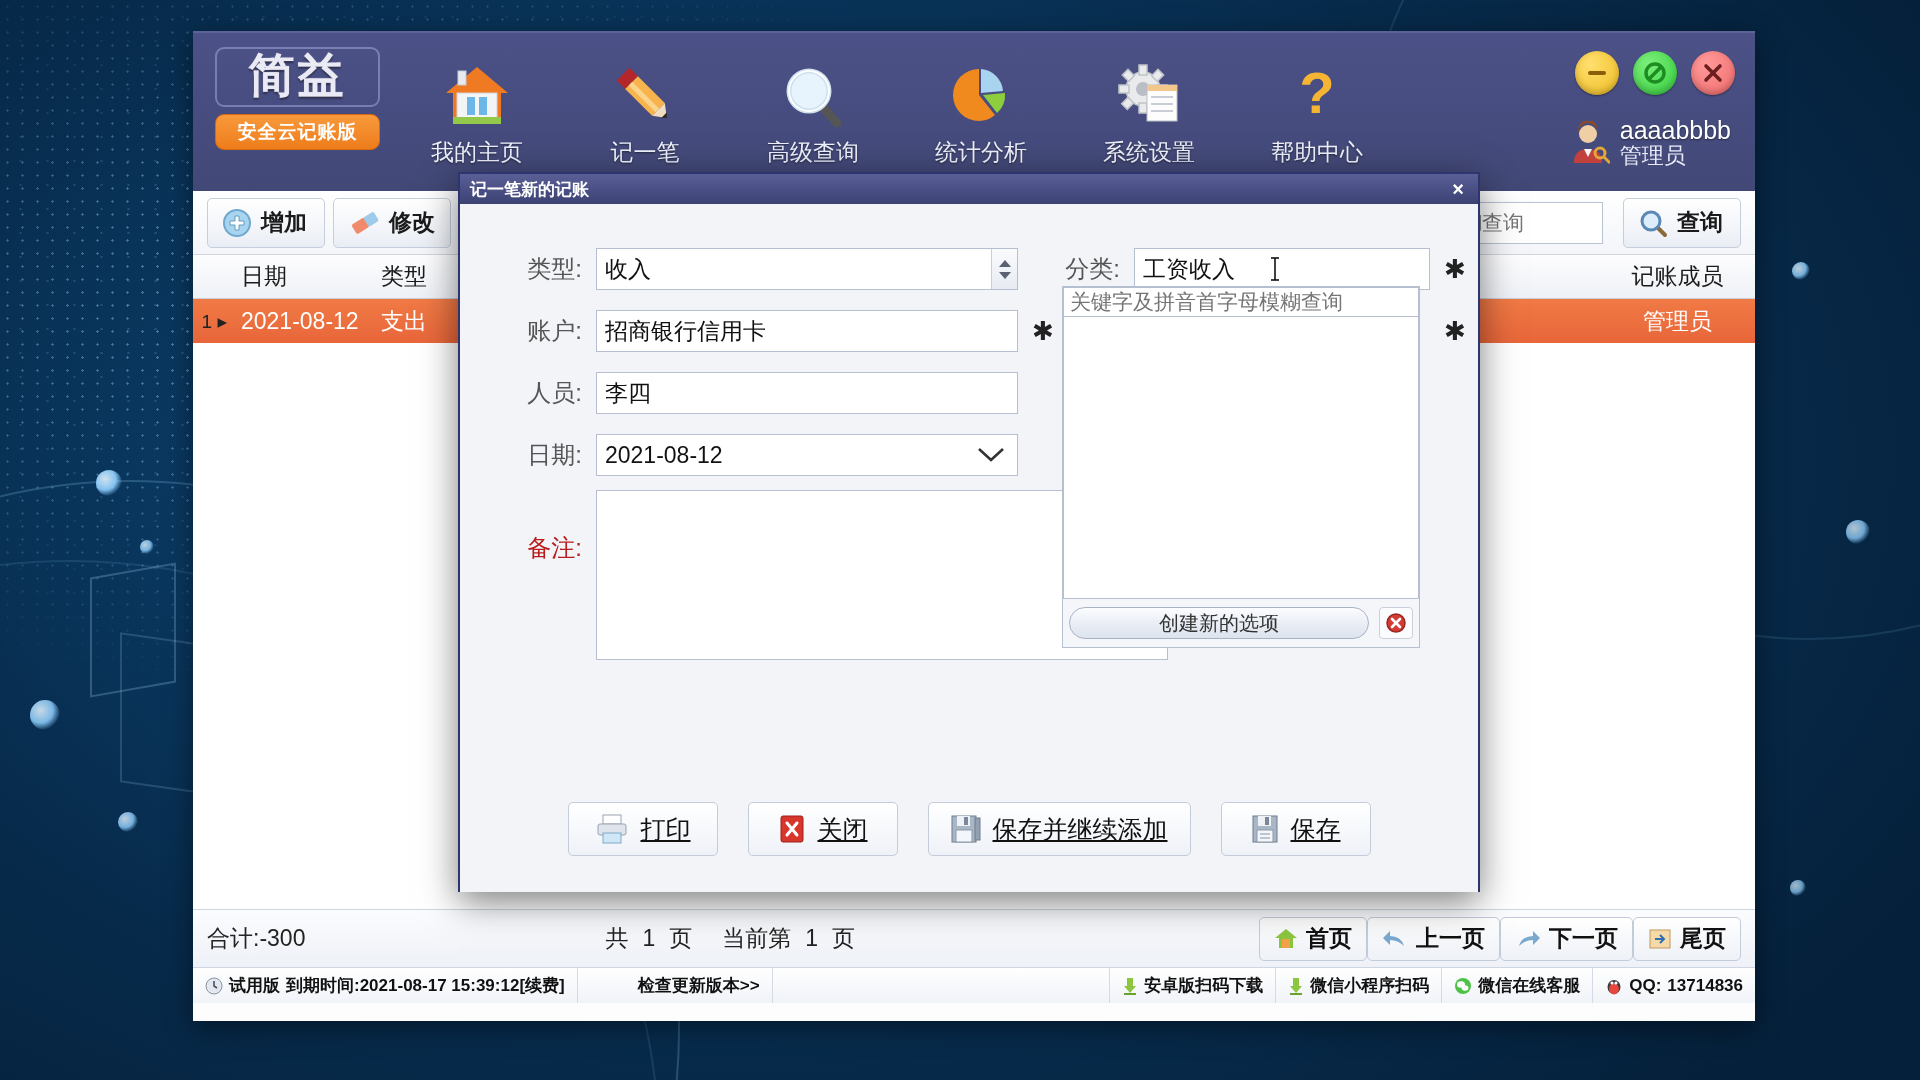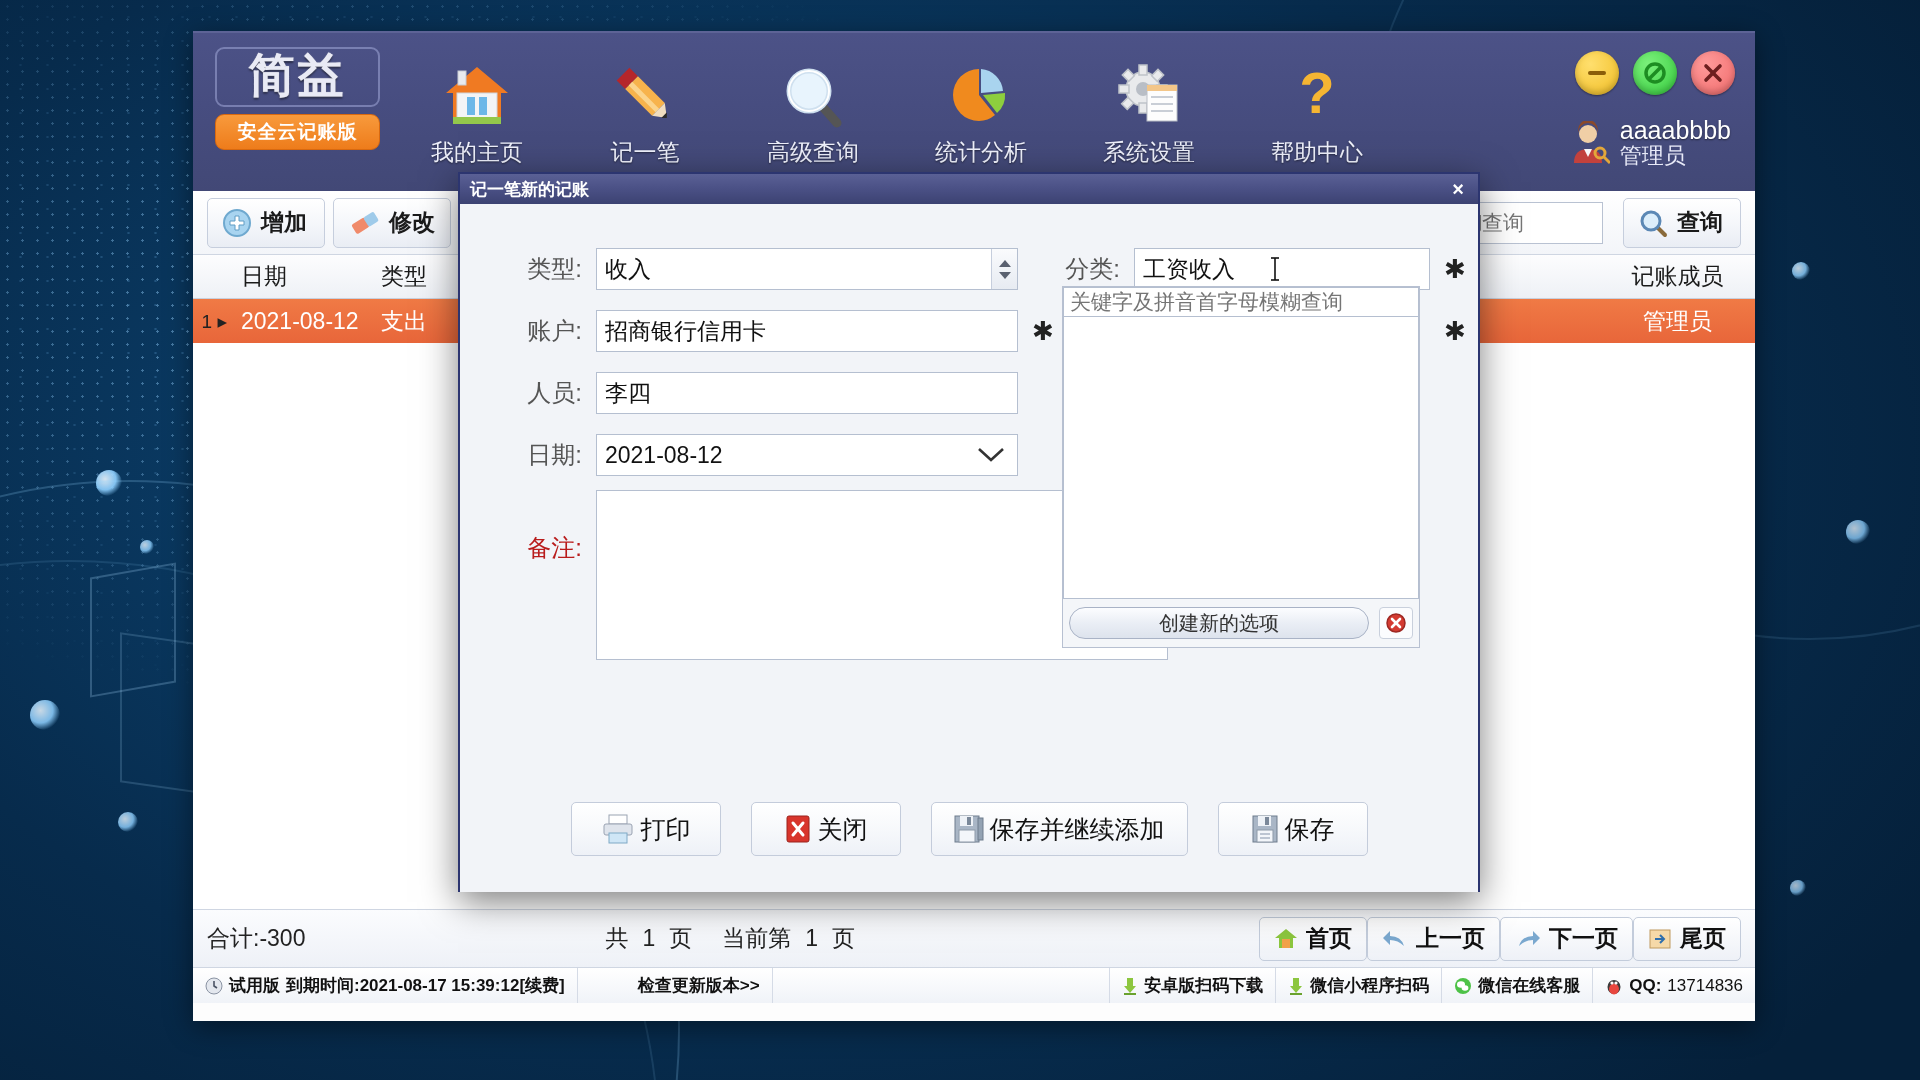--- a/index.html
+++ b/index.html
@@ -109,21 +109,21 @@
   .pg-btn {
     height: 44px; min-width: 104px; padding: 0 14px; margin-left: 0;
     border:1px solid #c3ccdb; border-radius: 5px;
     background: linear-gradient(180deg,#ffffff,#eef1f7);
     display:flex; align-items:center; justify-content:center; gap: 8px; cursor:pointer;
     font-size: 23px; font-weight:bold; color:#111;
   }
   
   .statusbar {
     height: 36px; background: linear-gradient(180deg,#ffffff,#f0f3f8); border-top:1px solid #cfd6e2;
-    display:flex; align-items:flex-end; font-size: 17px; color:#111;
+    display:flex; align-items:flex-end; font-size: 17px; color:#111;font-weight:bold;
   }
   .sb-cell { display:flex; align-items:center; gap: 6px; padding: 0 12px; height: 100%; border-right:1px solid #d5dbe6; white-space:nowrap; }
   .sb-cell.nb { border-right: none; }
   .sb-spacer { flex:1; border-right:1px solid #d5dbe6; height:100%; }
 
   
   .dialog {
     position: absolute; left: 458px; top: 172px; width: 1022px; height: 720px;
     background: #eef1f6; border: 2px solid #2c3570;
     box-shadow: 0 10px 34px rgba(0,0,0,.5);
@@ -180,22 +180,22 @@
   }
   .ac-del {
     width: 34px; height: 32px; border:1px solid #c9d0dc; border-radius:4px; background:#fbfcfe;
     display:flex; align-items:center; justify-content:center; cursor:pointer;
   }
 
   .dlg-buttons { position:absolute; left: 0; right: 0; bottom: 36px; display:flex; justify-content:center; gap: 30px; }
   .dlg-btn {
     height: 54px; min-width: 150px; padding: 0 22px; border:1px solid #c4ccdb; border-radius: 5px;
     background: linear-gradient(180deg,#ffffff 0%, #f6f8fb 55%, #eef1f7 100%);
-    display:flex; align-items:center; justify-content:center; gap: 6px;
-    font-size: 25px; color:#111; cursor:pointer;
+    display:flex; align-items:center; justify-content:center; gap: 12px;
+    font-size: 25px; color:#111; cursor:pointer;text-decoration:underline;
   }
 </style>
 </head>
 <body>
 
 <div class="bg-dots"></div>
 <div class="bg-blobs">
   <div class="blob" style="left:96px;  top:470px; width:26px; height:26px; opacity:.9"></div>
   <div class="blob" style="left:140px; top:540px; width:14px; height:14px; opacity:.8"></div>
   <div class="blob" style="left:30px;  top:700px; width:30px; height:30px; opacity:.85"></div>

